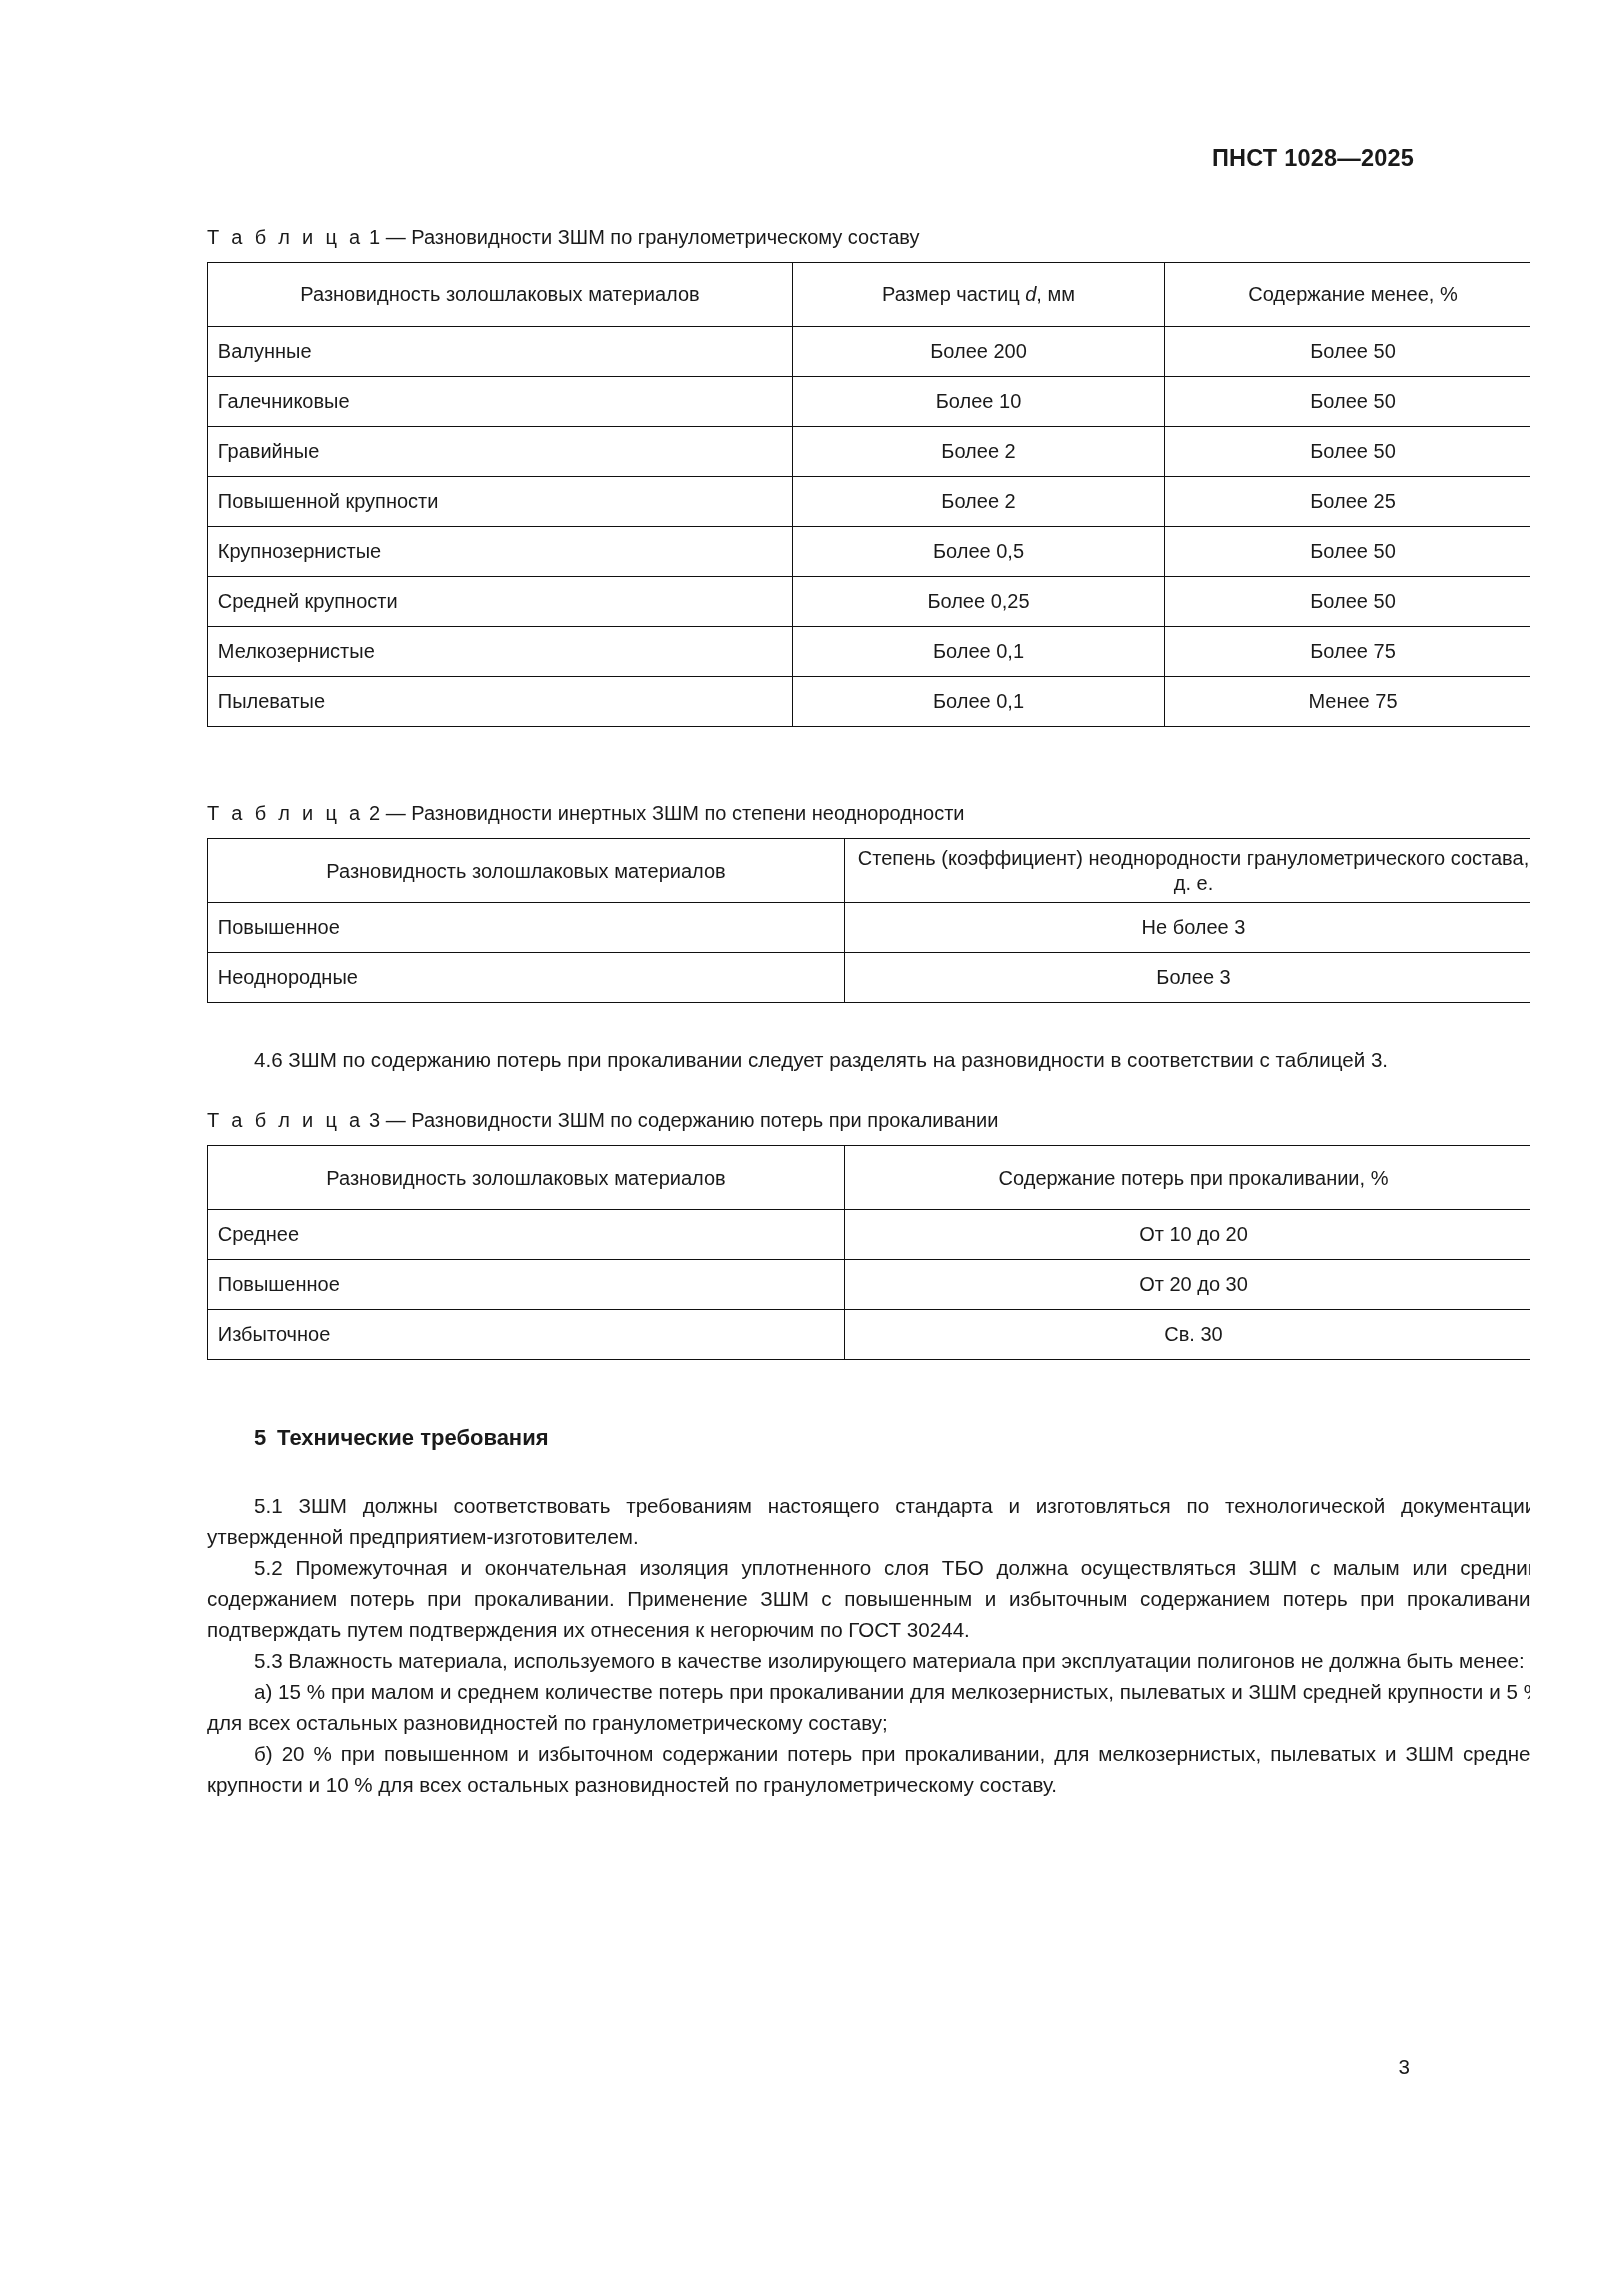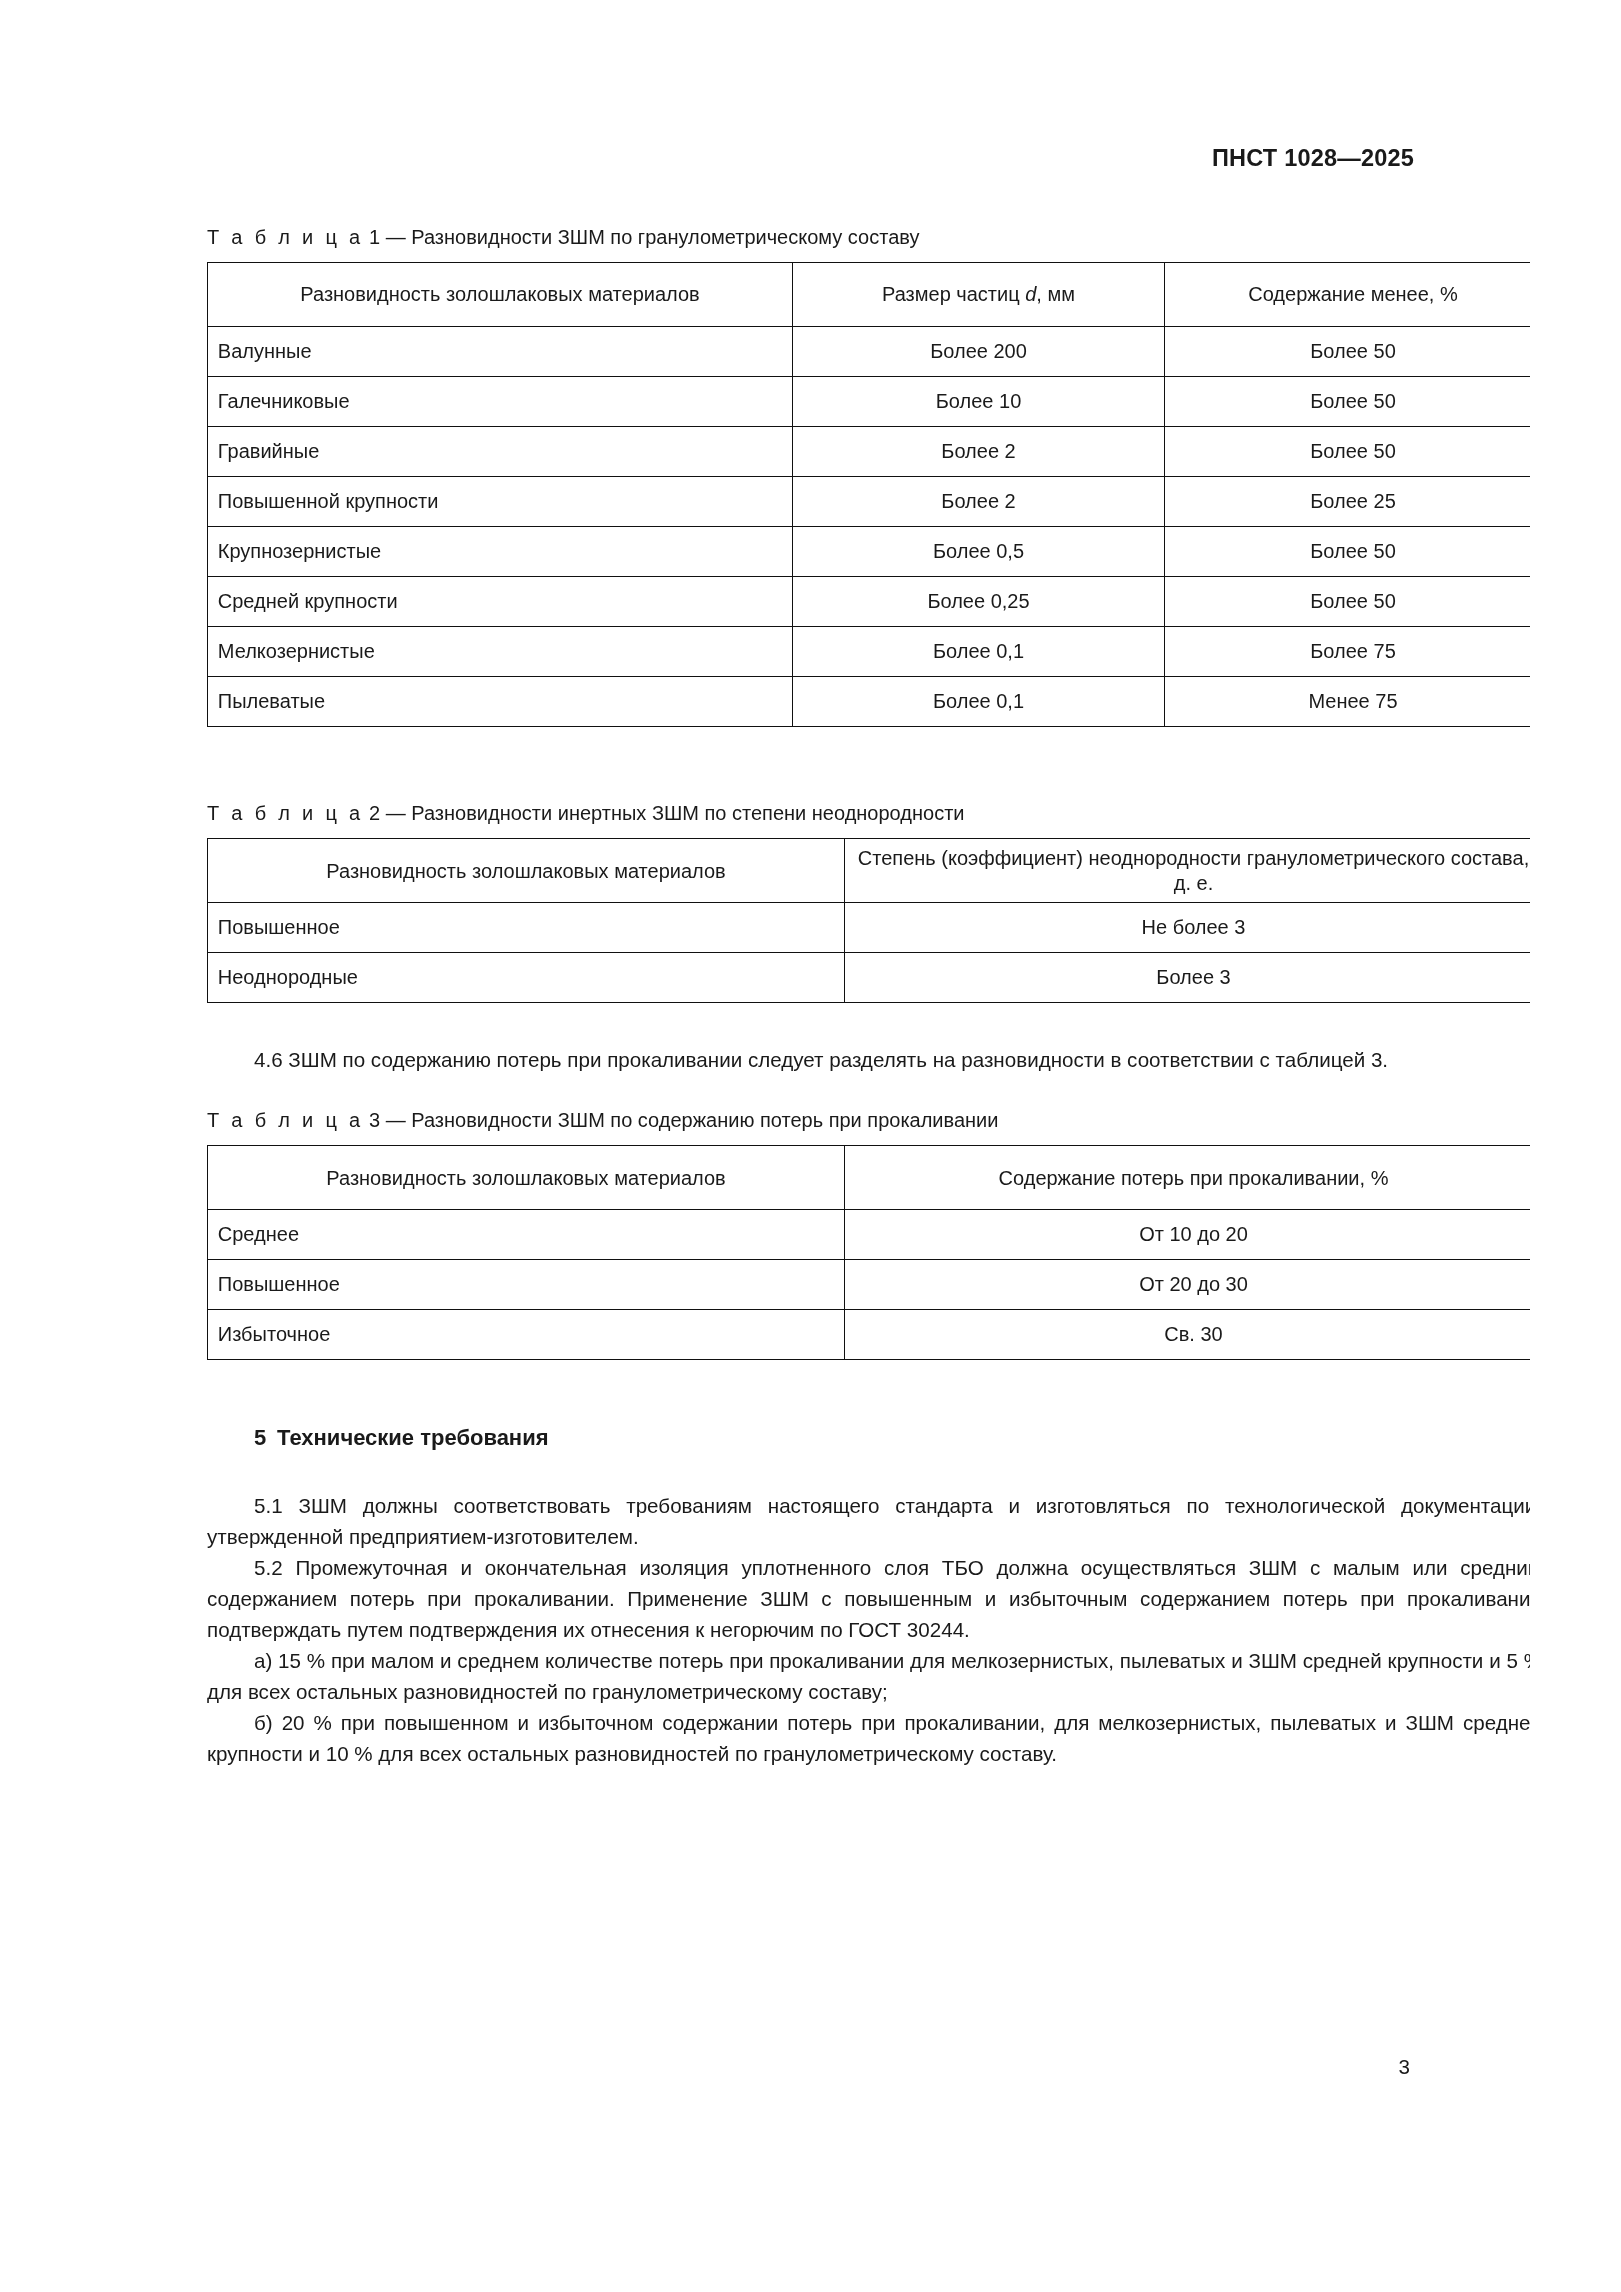--- a/index.html
+++ b/index.html
@@ -261,20 +261,21 @@
     <div class="spacer-52"></div>
 
     <h2 class="sect" style="margin-left:47px;">
       <span class="num">5</span><span>Технические требования</span>
     </h2>
 
     <div class="spacer-26"></div>
 
     <p class="body ind">5.1  ЗШМ должны соответствовать требованиям настоящего стандарта и изготовляться по технологической документации, утвержденной предприятием-изготовителем.</p>
     <p class="body ind">5.2  Промежуточная и окончательная изоляция уплотненного слоя ТБО должна осуществляться ЗШМ с малым или средним содержанием потерь при прокаливании. Применение ЗШМ с повышенным и избыточным содержанием потерь при прокаливании подтверждать путем подтверждения их отнесения к негорючим по ГОСТ 30244.</p>
+    <p class="body ind">5.3  Влажность материала, используемого в качестве изолирующего материала при эксплуатации полигонов не должна быть менее:</p>
     <p class="body ind">а)  15 % при малом и среднем количестве потерь при прокаливании для мелкозернистых, пылеватых и ЗШМ средней крупности и 5 % для всех остальных разновидностей по гранулометрическому составу;</p>
     <p class="body ind">б)  20 % при повышенном и избыточном содержании потерь при прокаливании, для мелкозернистых, пылеватых и ЗШМ средней крупности и 10 % для всех остальных разновидностей по гранулометрическому составу.</p>
 
   </div>
 
   <div class="pageno">3</div>
 
 </div>
 
 

